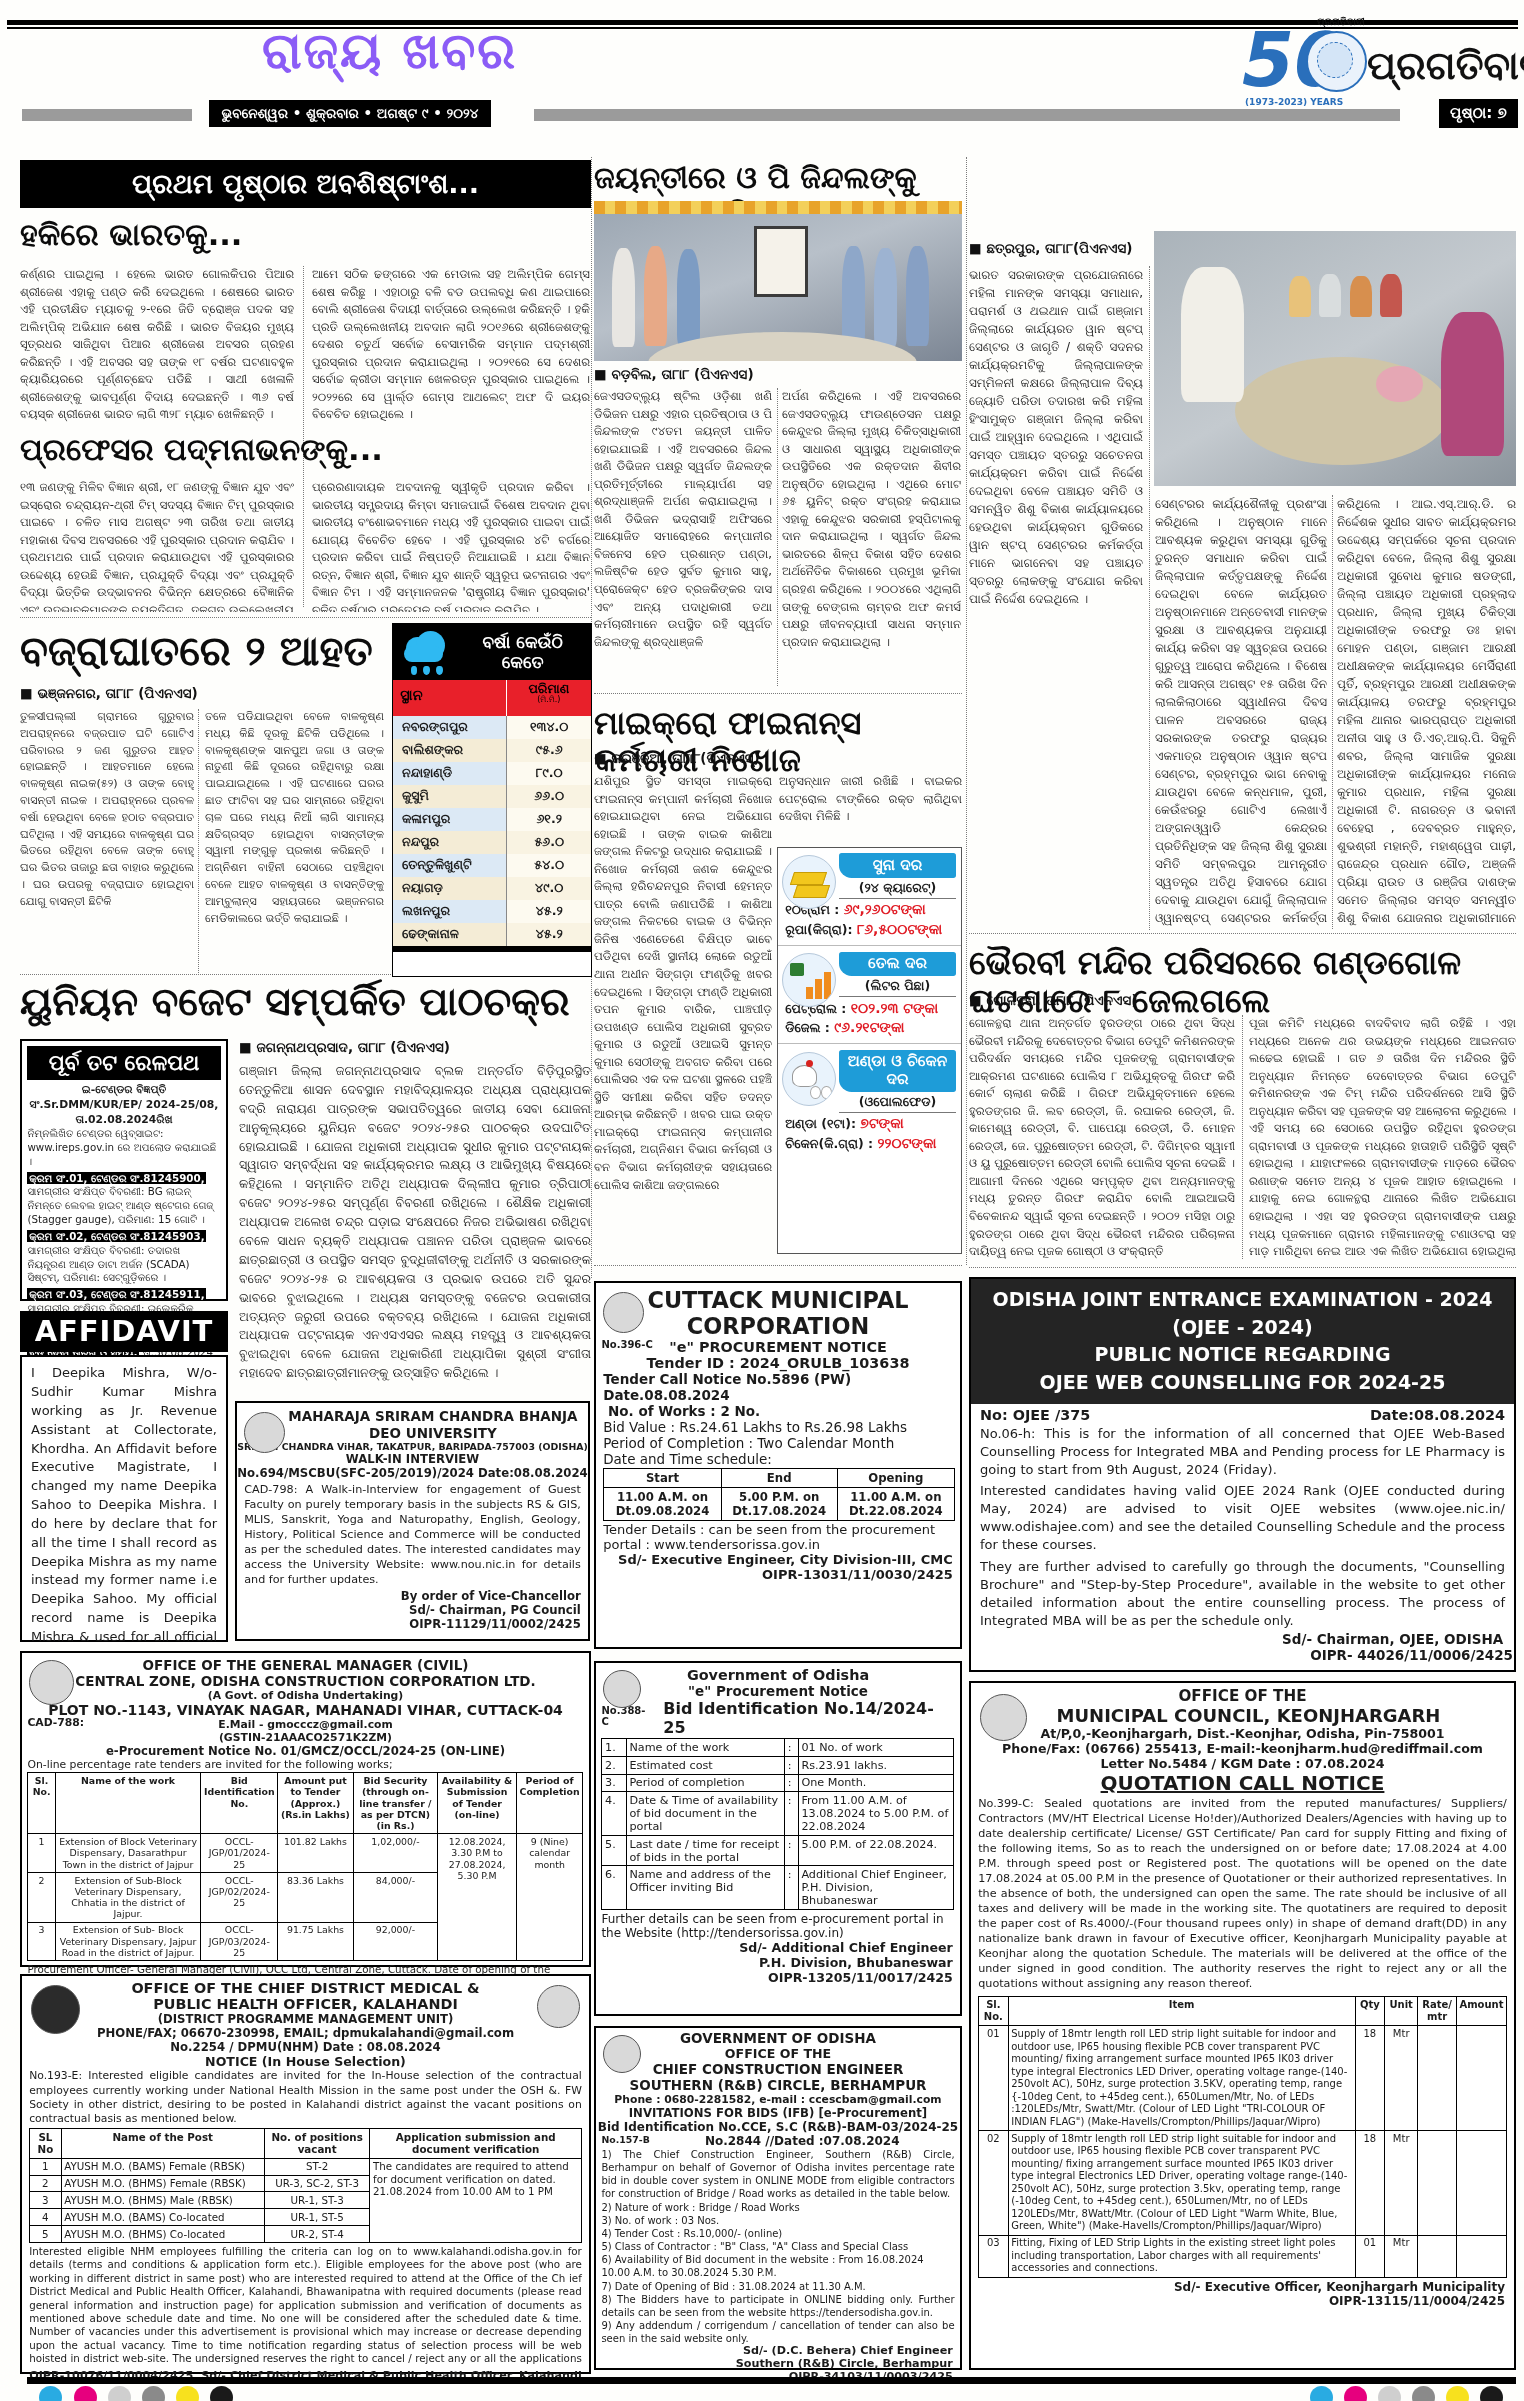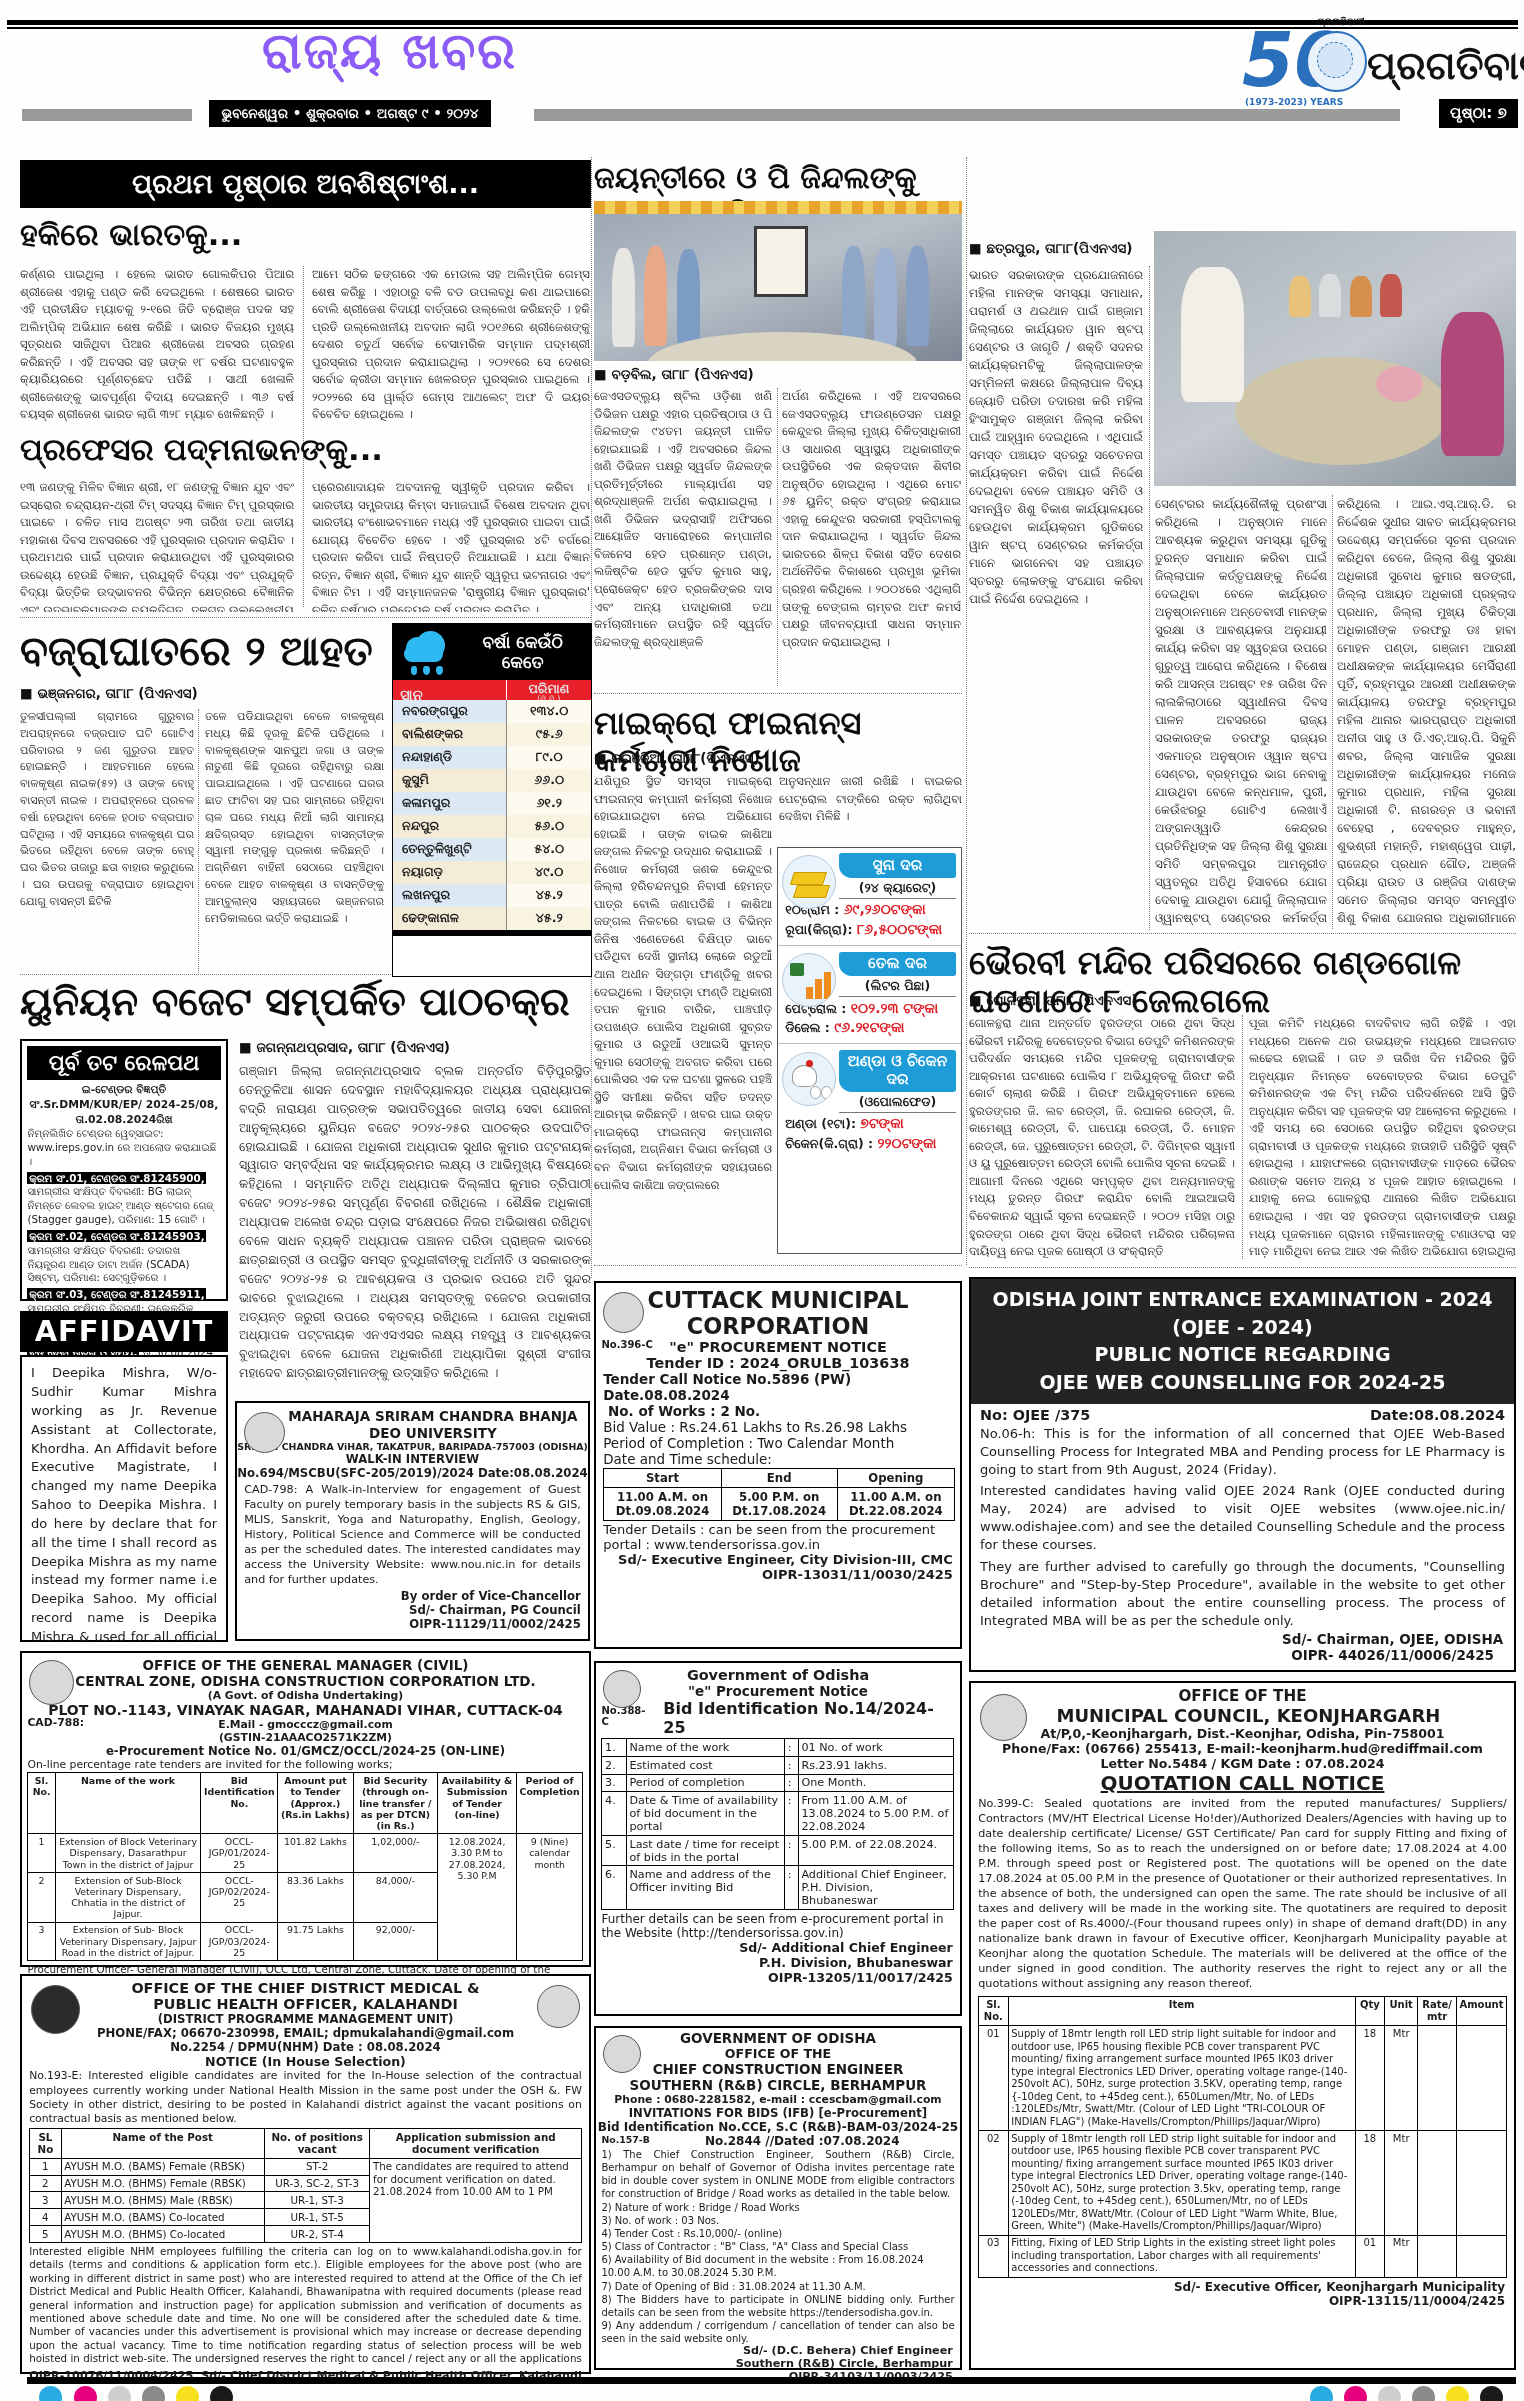--- a/index.html
+++ b/index.html
@@ -34,21 +34,21 @@
   .wbox{position:absolute;left:392px;top:623px;width:198px;height:352px;border:1.8px solid #000;background:#fff;}
   .whead{height:56px;background:#000;color:#fff;display:flex;align-items:center;}
   .wtitle{font-size:17px;font-weight:bold;line-height:1.2;text-align:center;flex:1;}
   .cloud{position:relative;width:56px;height:45px;margin-left:5.4px;}
   .cloud i{position:absolute;background:#2fb9f2;border-radius:50%;}
   .cloud .c1{width:23px;height:23px;left:7.2px;top:7.2px;}
   .cloud .c2{width:29px;height:29px;left:18px;top:1.8px;}
   .cloud .c3{width:39px;height:16px;left:5.4px;top:16px;border-radius:9px;}
   .cloud b{position:absolute;width:6.3px;height:9px;background:#2fb9f2;border-radius:50% 50% 60% 60%;top:36px;}
   .cloud .d1{left:12.6px;} .cloud .d2{left:25px;} .cloud .d3{left:38px;}
-  .wcols{height:20px;background:#e8202a;color:#e5e5e5;display:flex;font-weight:bold;}
+  .wcols{height:36px;background:#e8202a;color:#000000;display:flex;font-weight:bold;}
   .wcols .wp{flex:1.25;padding-left:7.2px;font-size:14.4px;line-height:30.5px;}
   .wcols .wa{flex:1;text-align:center;font-size:12.6px;line-height:1.1;padding-top:2px;border-left:1.8px solid #fff;}
   .wcols .wu{display:block;font-size:8px;font-weight:normal;}
   .wrow{display:flex;height:23px;font-weight:bold;font-size:12.6px;}
   .wrow .wp{flex:1.25;padding-left:9px;line-height:22.4px;border-right:1.8px solid #888;}
   .wrow .wv{flex:1;text-align:center;line-height:22.4px;}
   .wrow.odd .wp{background:#dce9f5;} .wrow.odd .wv{background:#fdfaf0;}
   .wrow.even .wp{background:#f4ecd6;} .wrow.even .wv{background:#f9f3e2;}
   .wfoot{height:6.3px;background:#000;}
   
@@ -555,21 +555,21 @@
       <div>OJEE WEB COUNSELLING FOR 2024-25</div>
     </div>
     <div style="display:flex;justify-content:space-between;padding:3.6px 9px 0 9px;font-size:14.4px;">
       <span class="b">No: OJEE /375</span>
       <span class="b">Date:08.08.2024</span>
     </div>
     <div class="j" style="font-size:13px;padding:1.8px 9px;line-height:1.38;">No.06-h: This is for the information of all concerned that OJEE Web-Based Counselling Process for Integrated MBA and Pending process for LE Pharmacy is going to start from 9th August, 2024 (Friday).</div>
     <div class="j" style="font-size:13px;padding:1.8px 9px;line-height:1.38;">Interested candidates having valid OJEE 2024 Rank (OJEE conducted during May, 2024) are advised to visit OJEE websites (www.ojee.nic.in/ www.odishajee.com) and see the detailed Counselling Schedule and the process for these courses.</div>
     <div class="j" style="font-size:13px;padding:1.8px 9px;line-height:1.38;">They are further advised to carefully go through the documents, "Counselling Brochure" and "Step-by-Step Procedure", available in the website to get other detailed information about the entire counselling process. The process of Integrated MBA will be as per the schedule only.</div>
     <div class="rt b" style="font-size:13.5px;padding-right:10.8px;">Sd/- Chairman, OJEE, ODISHA</div>
-    <div class="rt b" style="font-size:13.5px;padding-right:20px;">OIPR- 44026/11/0006/2425</div>
+    <div class="rt b" style="font-size:13.5px;padding-right:1px;">OIPR- 44026/11/0006/2425</div>
   </div>
 
   <div class="nb" style="left:969px;top:1681px;width:547px;height:689px;">
     <div class="seal" style="left:9px;top:10.8px;width:45px;height:45px;"></div>
     <div class="ctr b" style="font-size:15.2px;margin-top:3.6px;">OFFICE OF THE</div>
     <div class="ctr b" style="font-size:18px;margin-left:12px;">MUNICIPAL COUNCIL, KEONJHARGARH</div>
     <div class="ctr b" style="font-size:12.6px;">At/P,0,-Keonjhargarh, Dist.-Keonjhar, Odisha, Pin-758001</div>
     <div class="ctr b" style="font-size:12.6px;">Phone/Fax: (06766) 255413, E-mail:-keonjharm.hud@rediffmail.com</div>
     <div class="ctr b" style="font-size:12.6px;">Letter No.5484 / KGM Date : 07.08.2024</div>
     <div class="ctr b" style="font-size:20px;text-decoration:underline;">QUOTATION CALL NOTICE</div>

